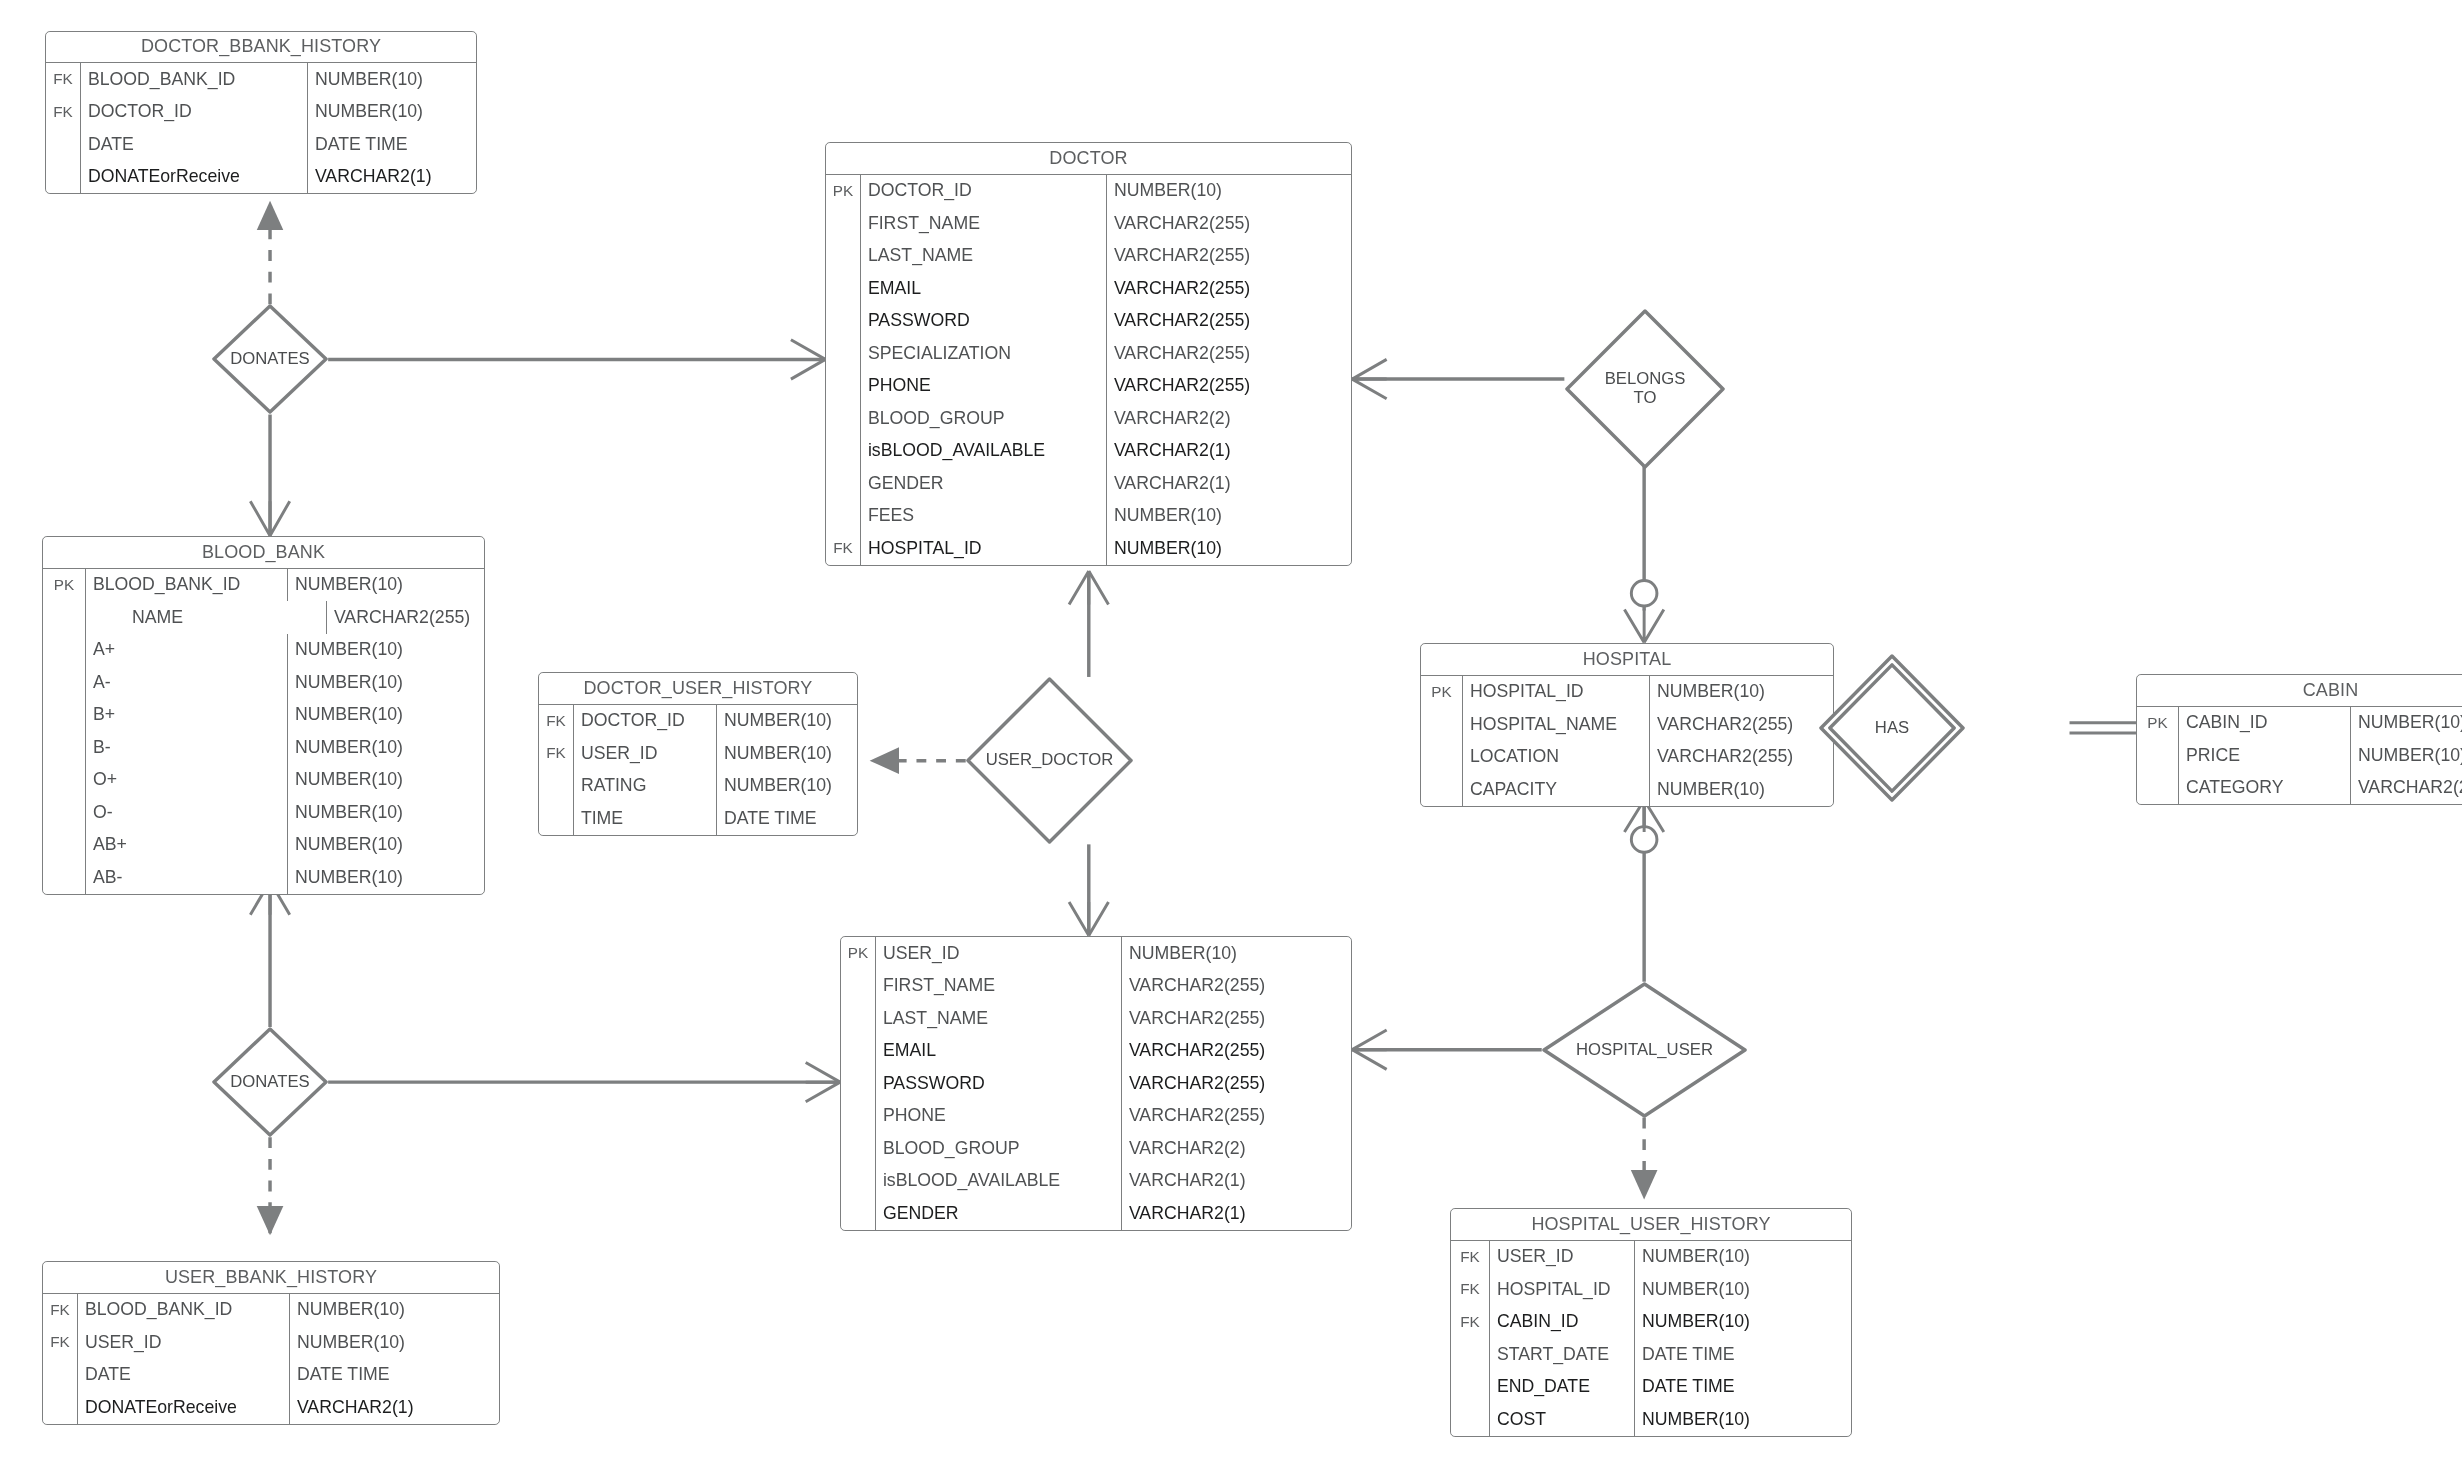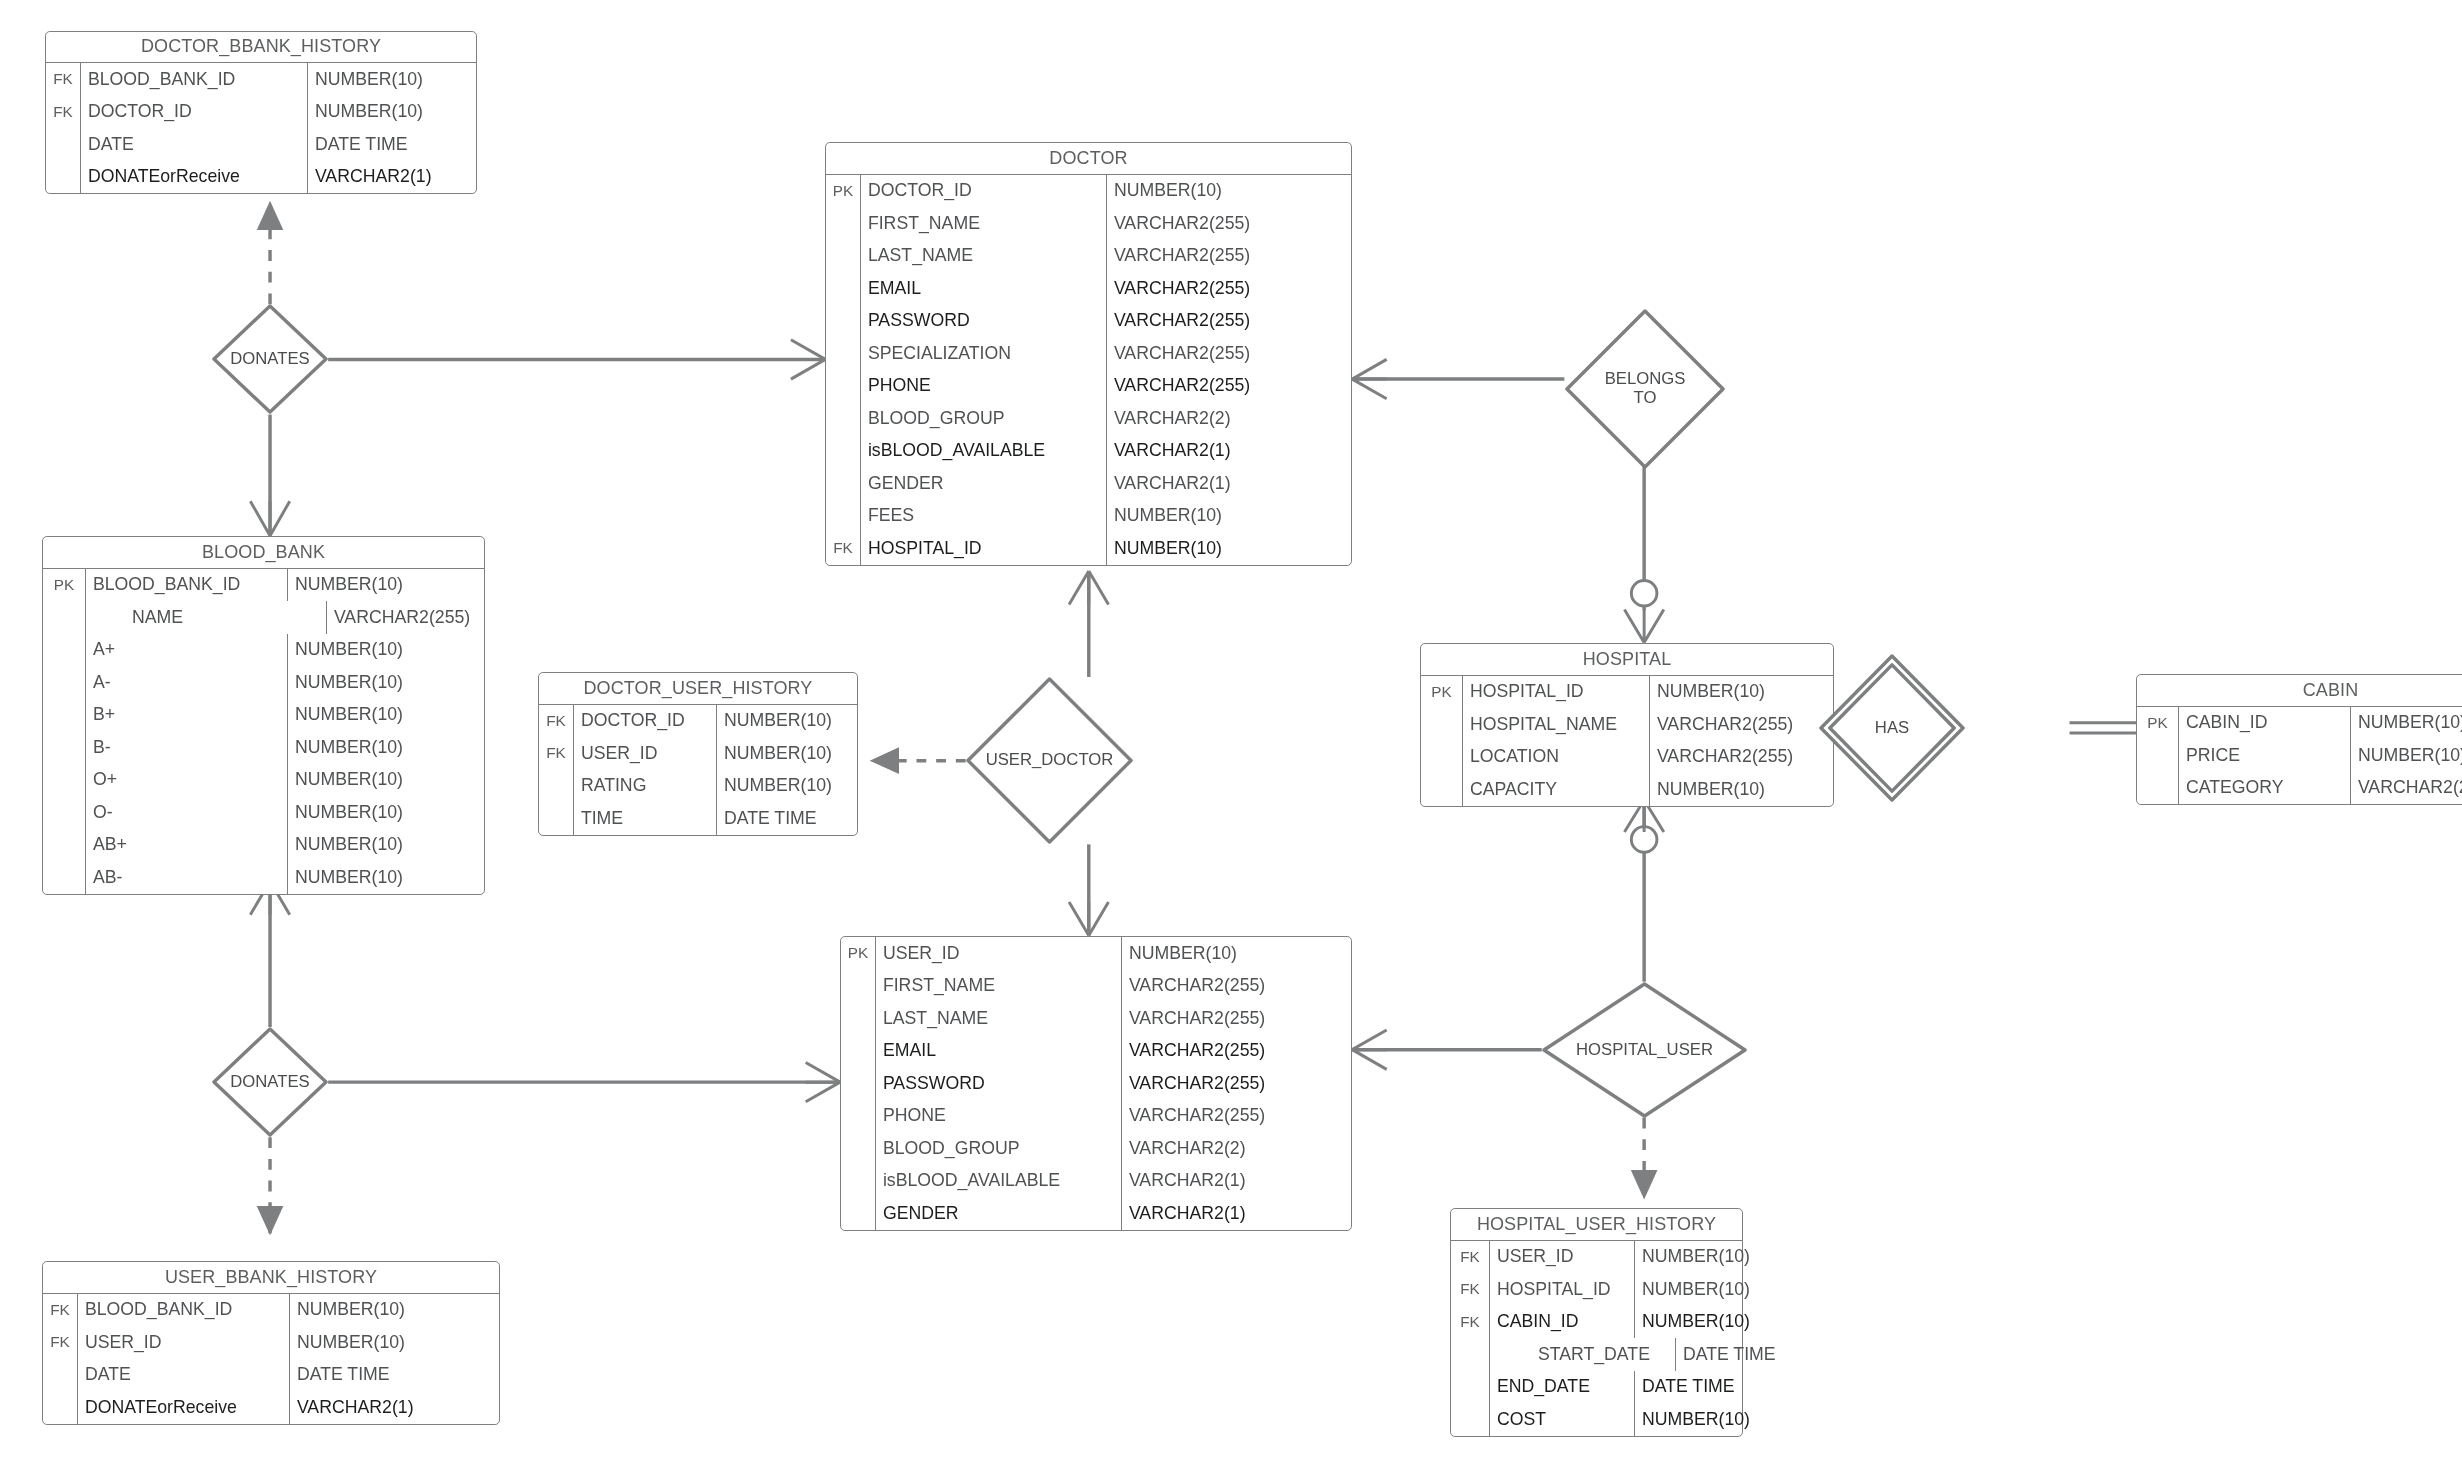--- a/index.html
+++ b/index.html
@@ -418,41 +418,41 @@
             <div class="attr-name" style="flex: 0 0 246px; width: 246px;">isBLOOD_AVAILABLE</div>
             <div class="attr-type">VARCHAR2(1)</div>
           </div>
           <div class="attr-row dark">
             <div class="attr-key" style="flex: 0 0 35px; width: 35px;"></div>
             <div class="attr-name" style="flex: 0 0 246px; width: 246px;">GENDER</div>
             <div class="attr-type">VARCHAR2(1)</div>
           </div>
         </div>
       </div>
-      <div class="entity" style="left: 1450px; top: 1208px; width: 293px;">
+      <div class="entity" style="left: 1450px; top: 1208px; width: 402px;">
         <div class="ent-title">HOSPITAL_USER_HISTORY</div>
         <div class="ent-body">
           <div class="attr-row">
             <div class="attr-key" style="flex: 0 0 39px; width: 39px; border-bottom: none;">FK</div>
             <div class="attr-name" style="flex: 0 0 145px; width: 145px;">USER_ID</div>
             <div class="attr-type">NUMBER(10)</div>
           </div>
           <div class="attr-row">
             <div class="attr-key" style="flex: 0 0 39px; width: 39px; border-bottom: none;">FK</div>
             <div class="attr-name" style="flex: 0 0 145px; width: 145px;">HOSPITAL_ID</div>
             <div class="attr-type">NUMBER(10)</div>
           </div>
           <div class="attr-row dark">
             <div class="attr-key" style="flex: 0 0 39px; width: 39px; border-bottom: none;">FK</div>
             <div class="attr-name" style="flex: 0 0 145px; width: 145px;">CABIN_ID</div>
             <div class="attr-type">NUMBER(10)</div>
           </div>
           <div class="attr-row">
             <div class="attr-key" style="flex: 0 0 39px; width: 39px; border-bottom: none;"></div>
-            <div class="attr-name" style="flex: 0 0 145px; width: 145px; margin-left: 41px;">START_DATE</div>
+            <div class="attr-name" style="flex: 0 0 145px; width: 145px;">START_DATE</div>
             <div class="attr-type">DATE TIME</div>
           </div>
           <div class="attr-row dark">
             <div class="attr-key" style="flex: 0 0 39px; width: 39px; border-bottom: none;"></div>
             <div class="attr-name" style="flex: 0 0 145px; width: 145px;">END_DATE</div>
             <div class="attr-type">DATE TIME</div>
           </div>
           <div class="attr-row dark">
             <div class="attr-key" style="flex: 0 0 39px; width: 39px;"></div>
             <div class="attr-name" style="flex: 0 0 145px; width: 145px;">COST</div>

